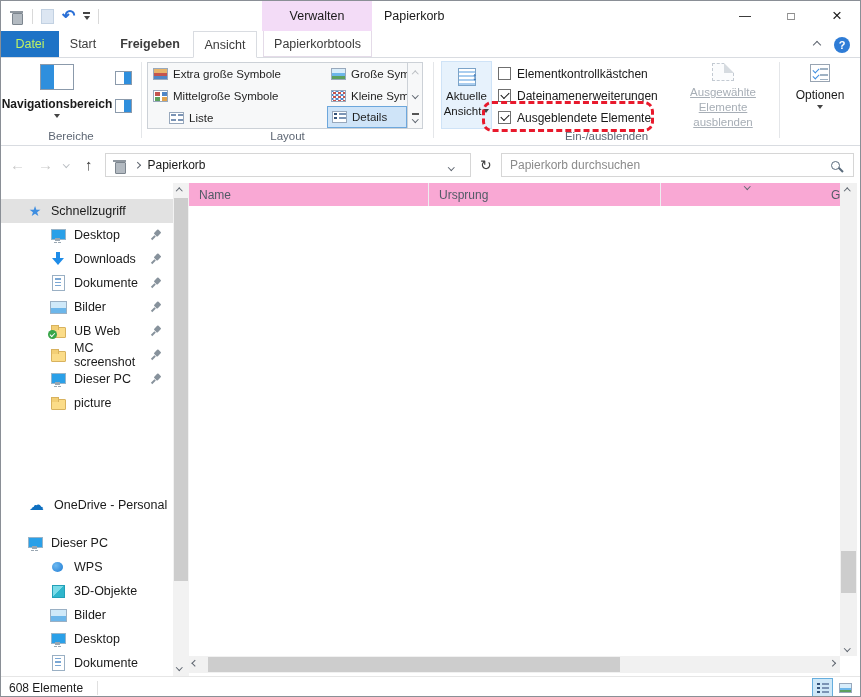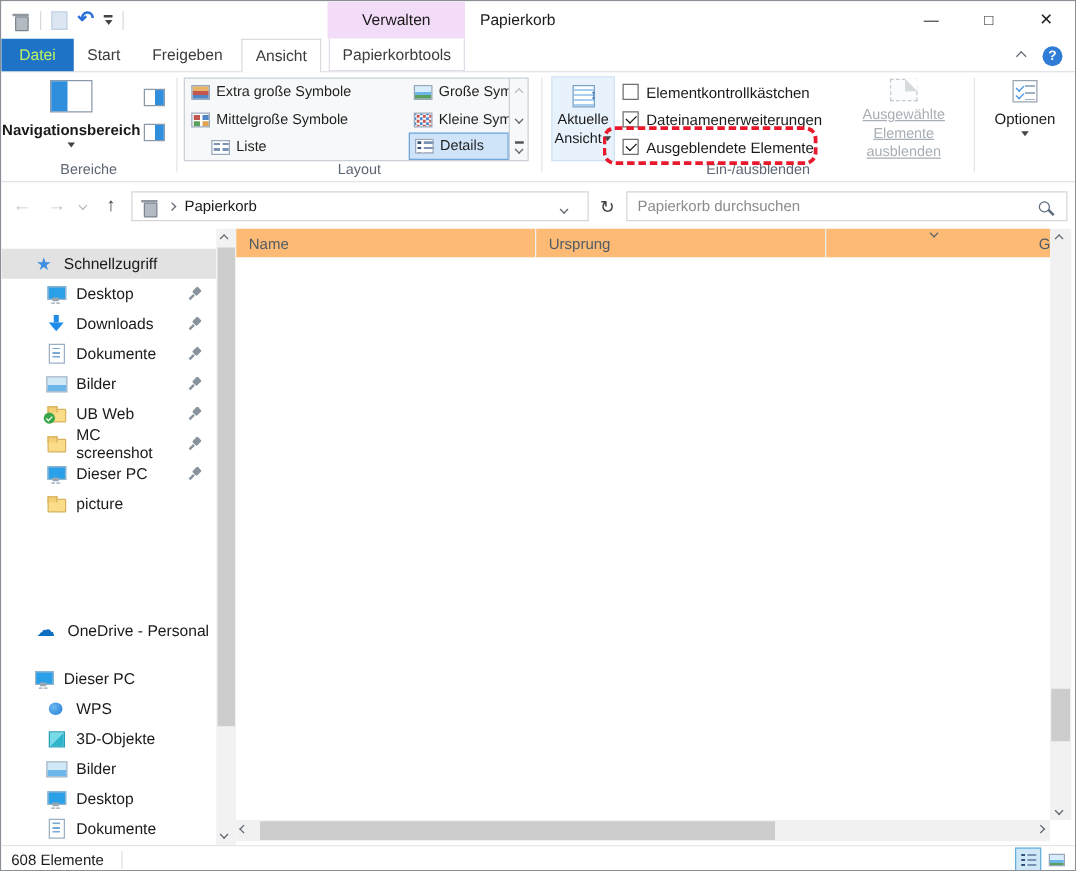--- a/index.html
+++ b/index.html
@@ -22,21 +22,21 @@
   .win-title{position:absolute;left:383px;top:0;height:30px;display:flex;align-items:center;font-size:12.5px;}
   .win-controls{position:absolute;right:0;top:0;height:30px;display:flex;}
   .wc{width:46px;height:30px;display:flex;align-items:center;justify-content:center;font-size:12px;}
   .wc.close{font-size:17px;}
 
   
   .tabrow{position:absolute;left:0;top:30px;width:100%;height:27px;border-bottom:1px solid #d9dce1;display:flex;background:#fff;}
   .tab{display:flex;align-items:center;justify-content:center;font-size:12.5px;color:#3c3c3c;}
   .tab.file{width:58px;background:#1e73c6;color:#bef264;}
   .tab.start{width:48px;}
-  .tab.share{width:86px;}
+  .tab.share{width:86px;font-weight:bold;}
   .tab.view{width:64px;background:#fff;border:1px solid #d9dce1;border-bottom:1px solid #fff;margin-bottom:-1px;z-index:2;}
   .tab.ctx{width:109px;margin-left:6px;background:#fff;border:1px solid #e4dbe8;border-top:none;}
   .tab-extras{position:absolute;right:10px;top:0;height:27px;display:flex;align-items:center;gap:14px;}
   .chev{display:inline-block;width:6px;height:6px;border-right:1.6px solid #5f6670;border-bottom:1.6px solid #5f6670;flex:none;}
   .chev.up{transform:rotate(-135deg);}
   .chev.down{transform:rotate(45deg);}
   .chev.left{transform:rotate(135deg);}
   .chev.right{transform:rotate(-45deg);}
   .chev.sm{width:4.5px;height:4.5px;}
   .chev.lite{border-color:#b9bdc2;}
@@ -102,21 +102,21 @@
   .search-box{position:absolute;left:500px;top:7px;width:353px;height:24px;border:1px solid #d6d6d6;display:flex;align-items:center;background:#fff;}
   .search-box input{flex:1;border:none;outline:none;font-size:12px;padding:0 8px;font-family:inherit;background:transparent;color:#1a1a1a;}
   .search-box input::placeholder{color:#8b8b8b;}
   .mag{width:9px;height:9px;border:1.6px solid #5a6b7c;border-radius:50%;position:relative;margin-right:13px;flex:none;}
   .mag::after{content:"";position:absolute;width:6px;height:1.6px;background:#5a6b7c;transform:rotate(45deg);right:-5px;bottom:-2px;}
 
   
   .main{position:absolute;left:0;top:182px;width:100%;height:493px;background:#fff;}
   .sidebar{position:absolute;left:0;top:0;width:172px;height:100%;overflow:hidden;padding-top:16px;}
   .side-item{position:relative;height:24px;display:flex;align-items:center;gap:8px;padding-left:26px;font-size:12.5px;}
-  .side-item.lvl1{padding-left:36px;}
+  .side-item.lvl1{padding-left:49px;}
   .side-item.sel{background:#e2e2e2;}
   .side-item .pin{margin-left:auto;margin-right:10px;}
   .gap-lg{margin-top:78px;}
   .gap-sm{margin-top:14px;}
   .si{width:16px;height:16px;flex:none;position:relative;line-height:16px;}
   .si-star{color:#3f8ee0;font-size:14px;text-align:center;}
   .si-cloud{color:#0e6fc0;font-size:15px;text-align:center;width:19px;}
   .si-monitor::before{content:"";position:absolute;left:1px;top:2px;width:13px;height:9px;background:#2aa0e8;border:1px solid #97b4c9;}
   .si-monitor::after{content:"";position:absolute;left:5px;top:11px;width:5px;height:3px;background:#9aa7b2;box-shadow:-2px 3px 0 -1px #9aa7b2,2px 3px 0 -1px #9aa7b2;}
   .si-down::before{content:"";position:absolute;left:6px;top:1px;width:4px;height:6px;background:#1e8ce8;}
@@ -132,21 +132,21 @@
   .si-cube::before{content:"";position:absolute;left:2px;top:2px;width:11px;height:11px;background:linear-gradient(135deg,#7adbe8 0 50%,#2fb6cc 50%);border:1px solid #23a0b8;}
   .pin{position:relative;width:13px;height:13px;flex:none;}
   .pin::before{content:"";position:absolute;left:5px;top:1px;width:5px;height:6px;background:#87929c;border-radius:1px;transform:rotate(45deg);}
   .pin::after{content:"";position:absolute;left:1px;top:8px;width:5px;height:1.6px;background:#87929c;transform:rotate(135deg);}
 
   .side-scroll{position:absolute;left:172px;top:0;width:16px;height:100%;background:#f2f2f2;}
   .ss-up{position:absolute;top:6px;left:4px;}
   .ss-thumb{position:absolute;left:1px;top:15px;width:14px;height:383px;background:#cdcdcd;}
   .ss-down{position:absolute;bottom:7px;left:4px;}
 
-  .headers{position:absolute;left:188px;top:0;width:651px;height:23px;background:#fdba74;}
+  .headers{position:absolute;left:188px;top:0;width:651px;height:23px;background:#f9a8d4;}
   .hcol{position:absolute;top:0;height:23px;display:flex;align-items:center;font-size:12px;color:#515b66;border-right:1px solid #eceef0;padding-left:10px;white-space:nowrap;overflow:hidden;}
   .sort-chev{position:absolute;left:556px;top:1px;}
   .filearea{position:absolute;left:188px;top:23px;width:651px;height:450px;background:#fff;}
   .hscroll{position:absolute;left:188px;top:473px;width:651px;height:17px;background:#f1f1f1;}
   .hs-left{position:absolute;left:4px;top:5px;}
   .hs-thumb{position:absolute;left:19px;top:1px;width:412px;height:15px;background:#cdcdcd;}
   .hs-right{position:absolute;right:6px;top:5px;}
   .vscroll{position:absolute;left:839px;top:0;width:17px;height:473px;background:#f1f1f1;}
   .vs-up{position:absolute;top:6px;left:5px;}
   .vs-thumb{position:absolute;left:1px;top:368px;width:15px;height:42px;background:#cdcdcd;}

